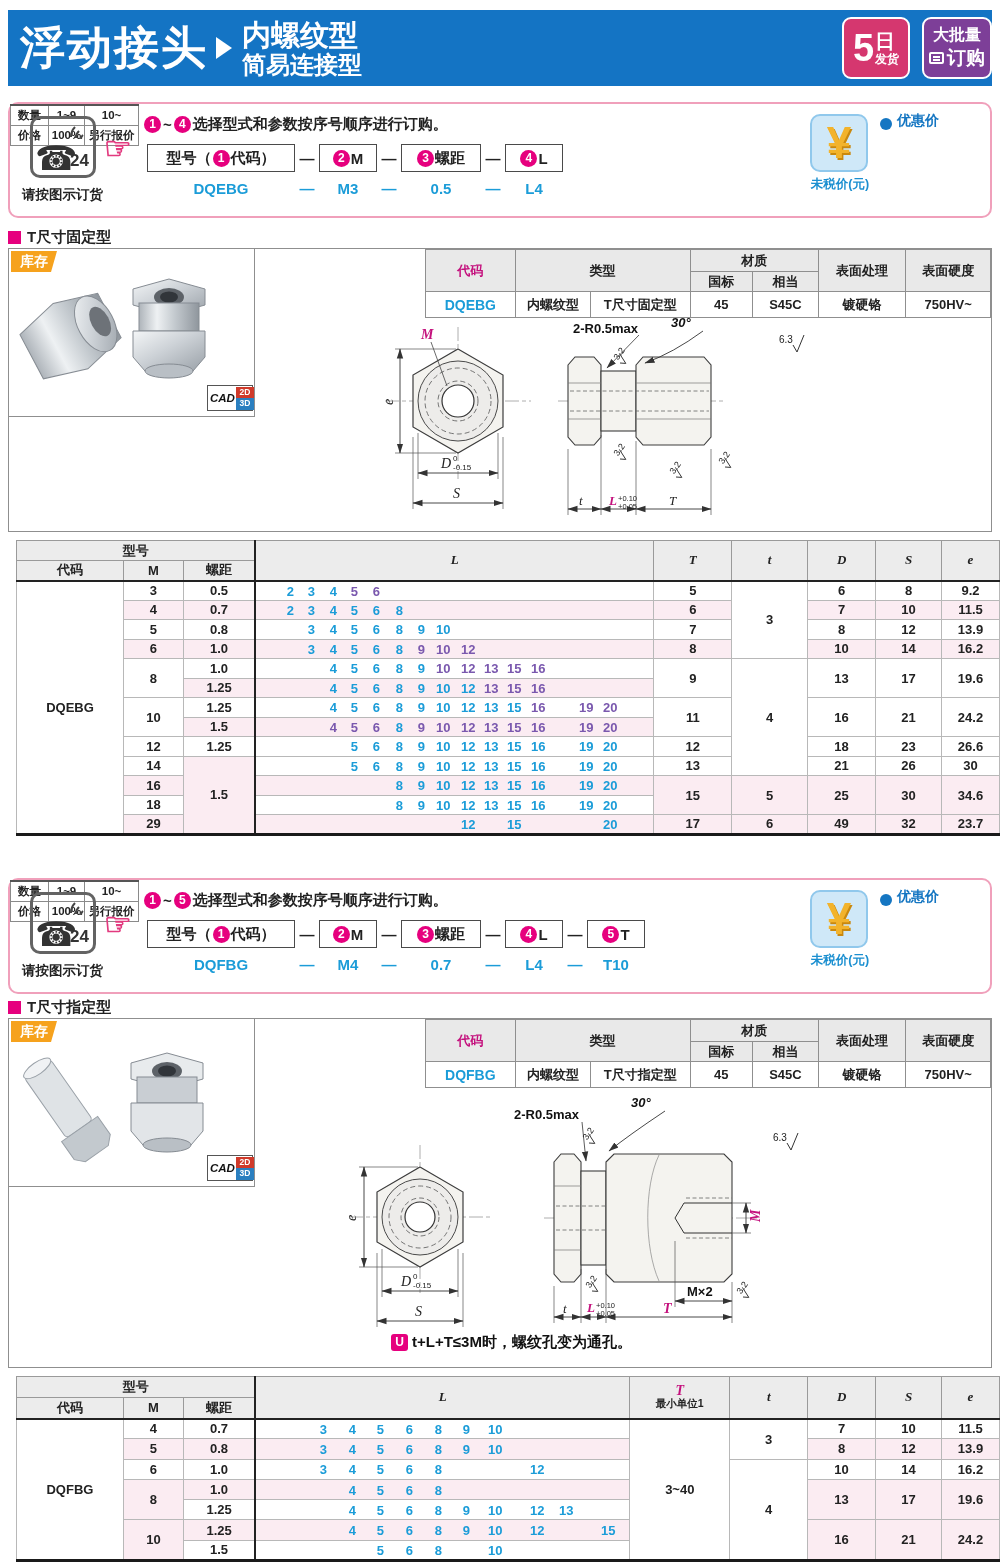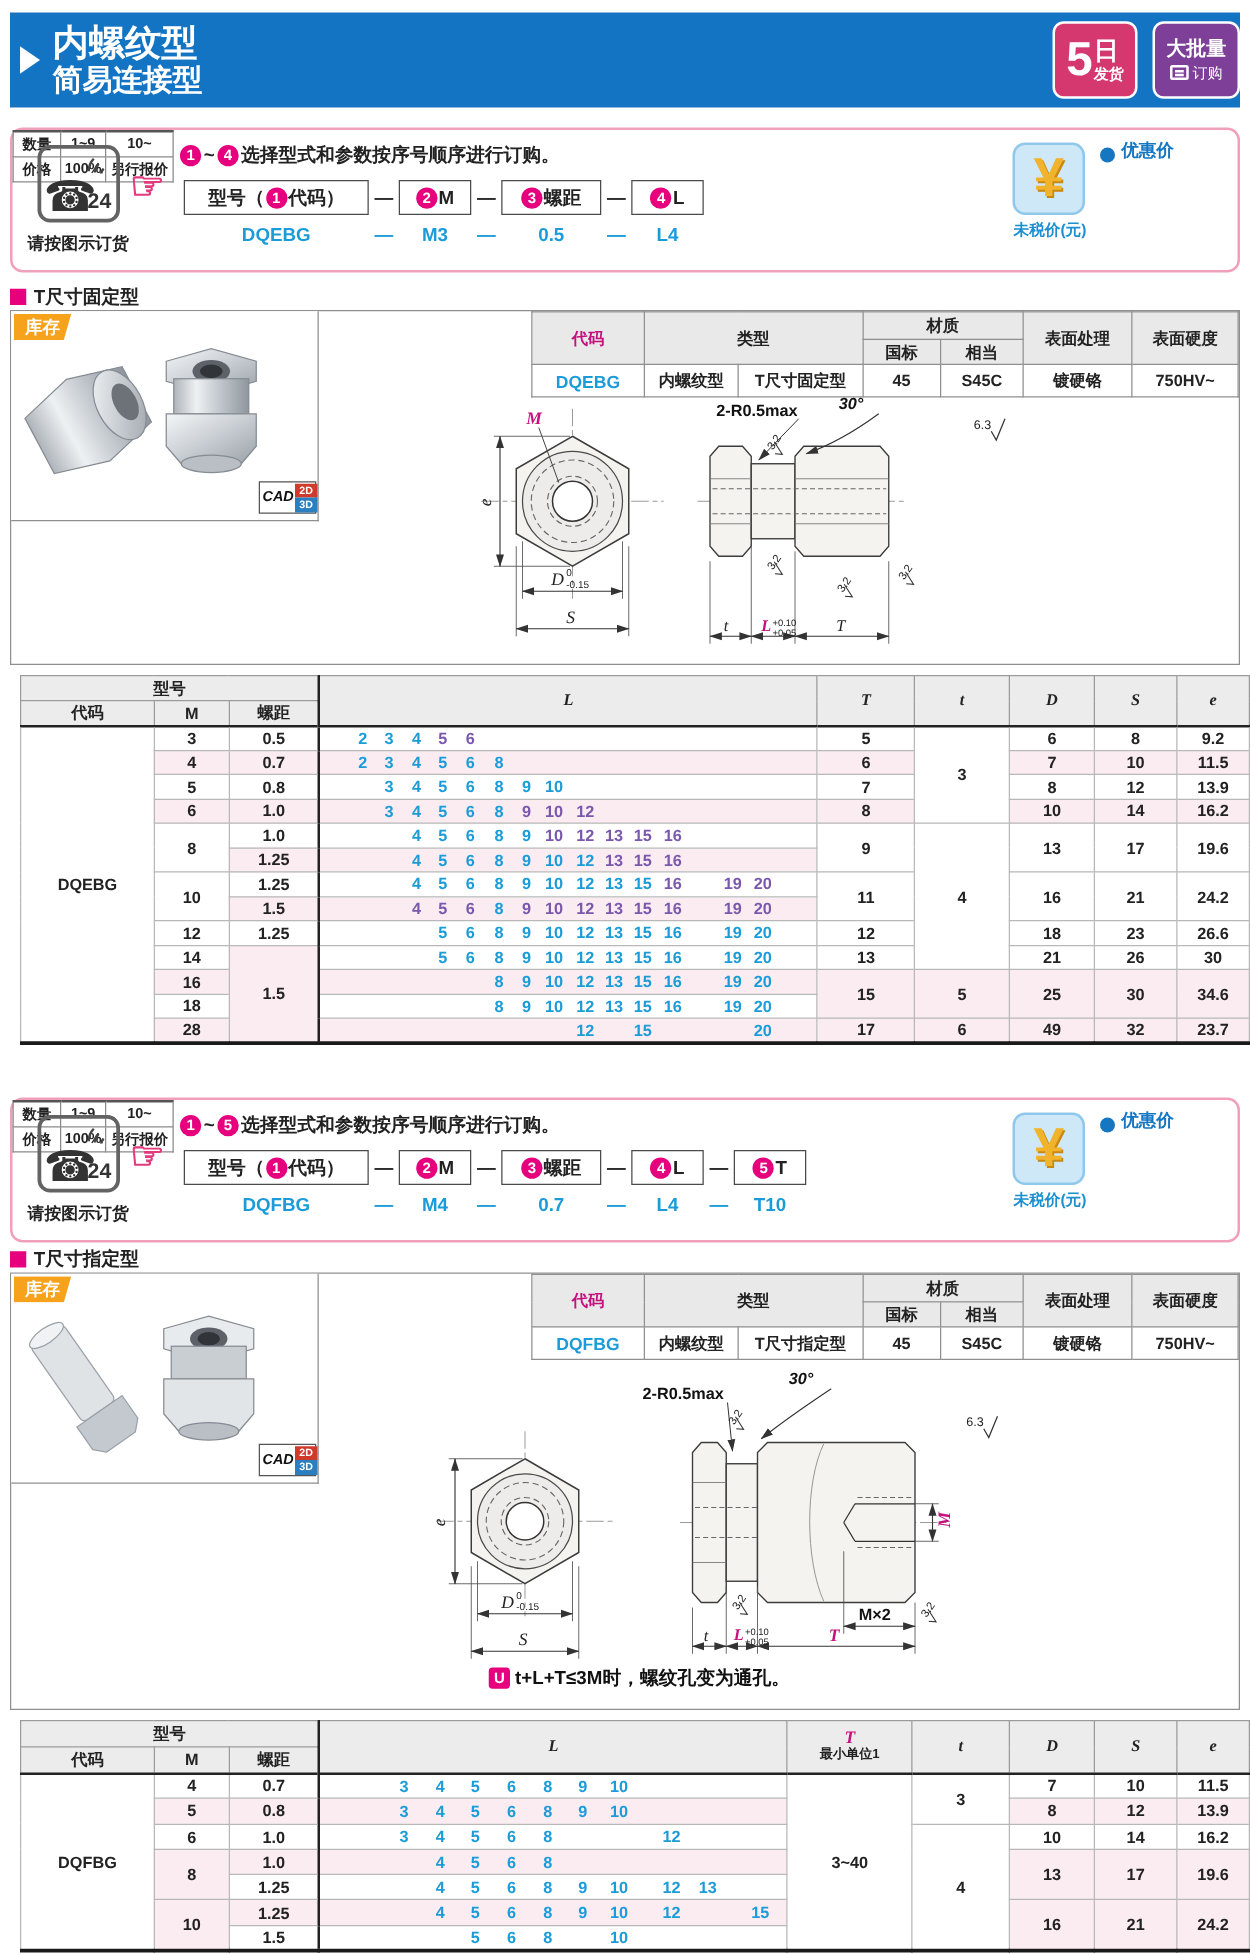--- a/index.html
+++ b/index.html
@@ -18,21 +18,21 @@
   .badge-day{left:834px;width:68px;background:#d5376f;flex-direction:row}
   .badge-day .n{font-size:38px;font-weight:900;line-height:38px}
   .badge-day .col{display:flex;flex-direction:column;align-items:flex-start;margin-left:1px}
   .badge-day .u{font-size:20px;font-weight:900;line-height:22px}
   .badge-day .s{font-size:12px;font-weight:bold;line-height:14px}
   .badge-bulk{left:914px;width:70px;background:#7d3f98}
   .badge-bulk .t{font-size:16px;font-weight:900;line-height:20px}
   .badge-bulk .row{display:flex;align-items:center;gap:3px}
   .cart-ico{width:15px;height:12px;border:2px solid #fff;border-radius:2px;position:relative}
   .cart-ico:before{content:"";position:absolute;left:2px;top:2px;width:7px;height:1.5px;background:#fff;box-shadow:0 3px 0 #fff}
-  .badge-bulk .g{font-size:12px;font-weight:400}
+  .badge-bulk .g{font-size:19px;font-weight:700}
 
   
   .orderbox{left:8px;width:984px;height:116px;border:2px solid #f0a0bb;border-radius:10px;background:#fff}
   .phone{left:20px;top:12px;width:66px;height:62px;border:3px solid #636363;border-radius:10px}
   .phone .ph{position:absolute;left:2px;bottom:0px;font-size:34px;color:#333;line-height:34px}
   .phone .n24{position:absolute;right:4px;bottom:4px;font-size:17px;font-weight:900;color:#333;text-shadow:1px 1px 0 #fff}
   .phone svg{position:absolute;right:2px;top:2px}
   .phone-note{left:12px;top:82px;width:100px;font-size:13.5px;font-weight:900}
   .hand{left:94px;top:26px;font-size:31px;color:#e23a7f;font-weight:bold}
   .numc{display:inline-block;width:17px;height:17px;border-radius:50%;background:#e6007e;color:#fff;font-size:12px;font-weight:bold;line-height:17px;text-align:center;vertical-align:1px}
@@ -100,20 +100,21 @@
   .notel{display:flex;align-items:center;gap:4px;font-size:15px;font-weight:900;color:#111}
   .noteico{display:inline-block;width:17px;height:17px;background:#e6007e;color:#fff;border-radius:3px;font-size:12px;font-weight:900;text-align:center;line-height:17px}
 
   svg text{font-family:"Liberation Sans",sans-serif}
   .dimtxt{font-family:"Liberation Serif",serif;font-style:italic}
 </style>
 </head>
 <body>
 
 <div class="abs banner">
+  <span class="banner-title">浮动接头</span>
   <span class="banner-arrow"></span>
   <div class="banner-sub">
     <div class="s1">内螺纹型</div>
     <div class="s2">简易连接型</div>
   </div>
   <div class="badge badge-day">
     <span class="n">5</span>
     <span class="col">
       <span class="u">日</span>
       <span class="s">发货</span>
@@ -620,21 +621,21 @@
           <span class="lv bl" style="left: 187px;">10</span>
           <span class="lv bl" style="left: 212px;">12</span>
           <span class="lv bl" style="left: 235px;">13</span>
           <span class="lv bl" style="left: 258px;">15</span>
           <span class="lv bl" style="left: 282px;">16</span>
           <span class="lv bl" style="left: 330px;">19</span>
           <span class="lv bl" style="left: 354px;">20</span>
         </td>
       </tr>
       <tr>
-        <td class="c-m pu">28</td>
+        <td class="c-m pu">29</td>
         <td class="c-L lcell">
           <span class="lv bl" style="left: 212px;">12</span>
           <span class="lv bl" style="left: 258px;">15</span>
           <span class="lv bl" style="left: 354px;">20</span>
         </td>
         <td class="c-T">17</td>
         <td class="c-t">6</td>
         <td class="c-D">49</td>
         <td class="c-S">32</td>
         <td class="c-e">23.7</td>

